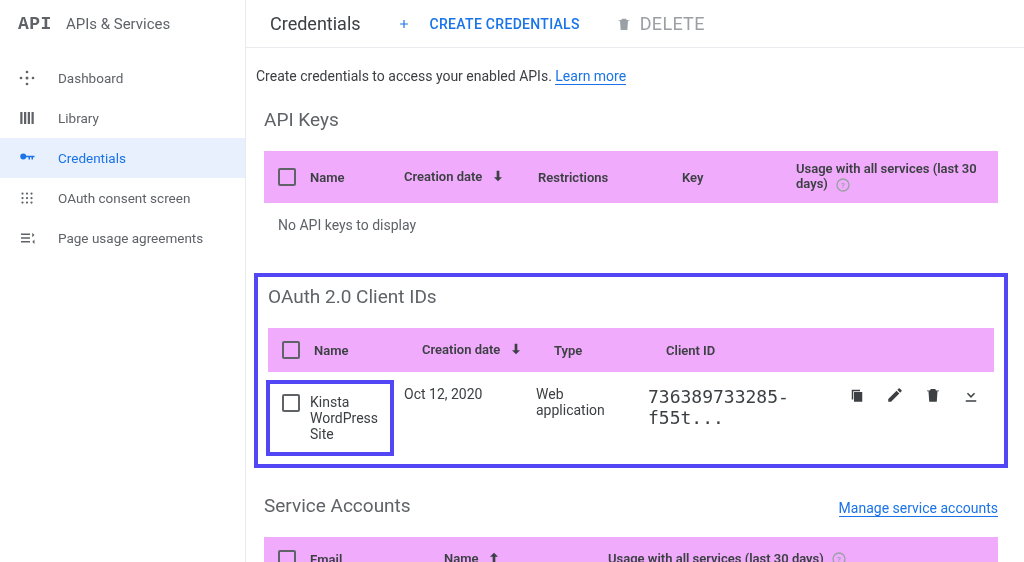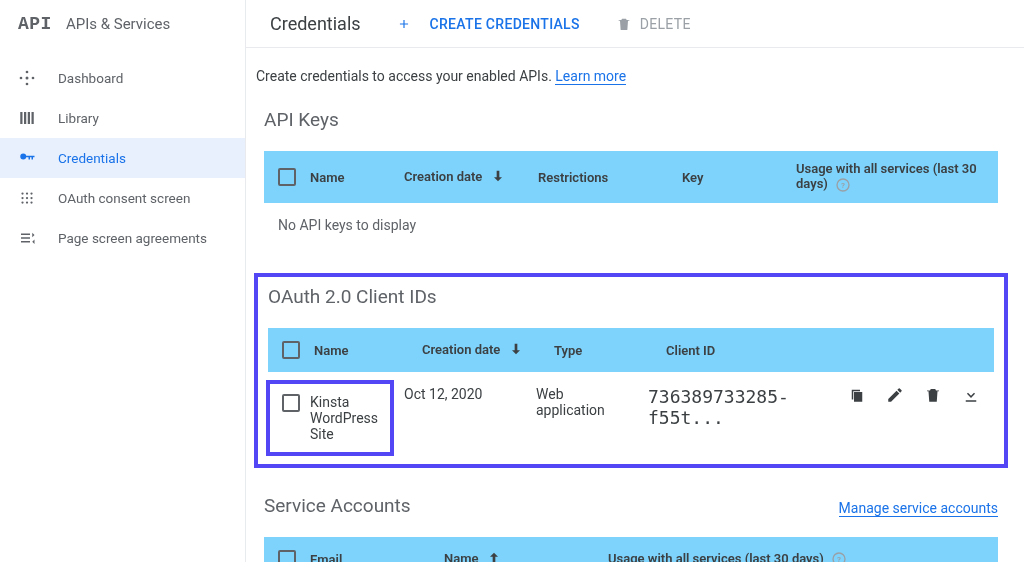--- a/index.html
+++ b/index.html
@@ -68,38 +68,38 @@
   }
   .toolbar-title { font-size: 18px; color: #3c4043; font-weight: 400; }
   .btn-create {
     display: flex; align-items: center; gap: 19px;
     color: #1a73e8; font-weight: 500; font-size: 14px;
     text-transform: uppercase; letter-spacing: 0.3px; cursor: pointer;
   }
   .btn-create svg { width: 14px; height: 14px; fill: #1a73e8; }
   .btn-delete {
     display: flex; align-items: center; gap: 8px;
-    color: #9aa0a6; font-size: 14px; text-transform: uppercase;
+    color: #9aa0a6; font-size: 18px; text-transform: uppercase;
     letter-spacing: 0.3px; cursor: pointer;
   }
   .btn-delete svg { width: 16px; height: 16px; fill: #9aa0a6; }
 
   .content { padding: 20px 16px 20px 8px; }
   .intro { font-size: 14px; color: #3c4043; padding-left: 2px; margin-bottom: 24px; }
   .intro a { color: #1a73e8; text-decoration: none; border-bottom: 1px solid #1a73e8; }
 
   .section { margin-bottom: 26px; padding: 0 10px; }
   .section-header { display:flex; align-items:flex-end; justify-content:space-between; margin-bottom: 10px; }
   .section-title { font-size: 19px; color: #5f6368; font-weight: 400; }
   .section-link { color: #1a73e8; font-size: 14px; border-bottom: 1px solid #1a73e8; cursor:pointer; }
 
   .table-head {
     display: flex;
     align-items: center;
-    background: #7dd3fc;
+    background: #f0abfc;
     height: 44px;
     padding: 0 14px;
     gap: 14px;
     font-size: 13px;
     font-weight: 600;
     color: #3c4043;
     margin-top: 20px;
   }
   .table-head.tall { height: 52px; }
   .table-empty {
@@ -218,21 +218,21 @@
             </svg>
         </span>
         <span>OAuth consent screen</span>
       </div>
       <div class="nav-item">
         <span class="nav-icon">
           <svg viewBox="0 0 24 24">
               <path d="M4 6h12v2H4V6zm0 5h12v2H4v-2zm0 5h12v2H4v-2zM19 5l3 3-3 3V5zm3 9l-3 3 3 3v-6z"></path>
             </svg>
         </span>
-        <span>Page screen agreements</span>
+        <span>Page usage agreements</span>
       </div>
     </nav>
   </aside>
 
   <main class="main">
     <div class="toolbar">
       <span class="toolbar-title">Credentials</span>
       <span class="btn-create">
         <svg viewBox="0 0 24 24">
             <path d="M11 5h2v6h6v2h-6v6h-2v-6H5v-2h6V5z"></path>

